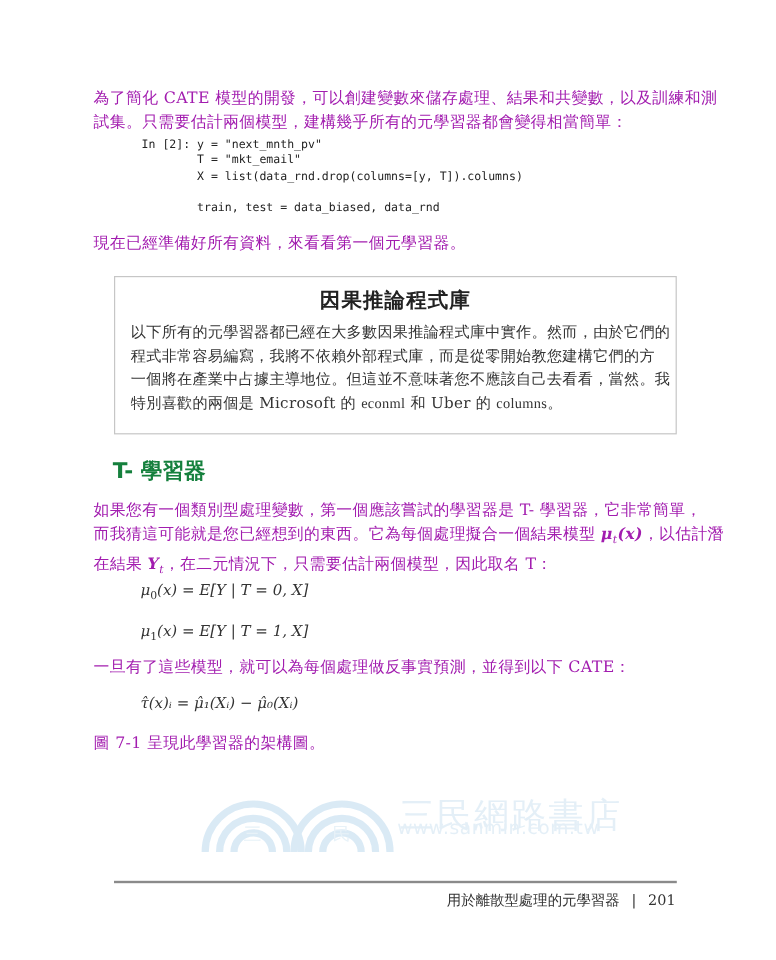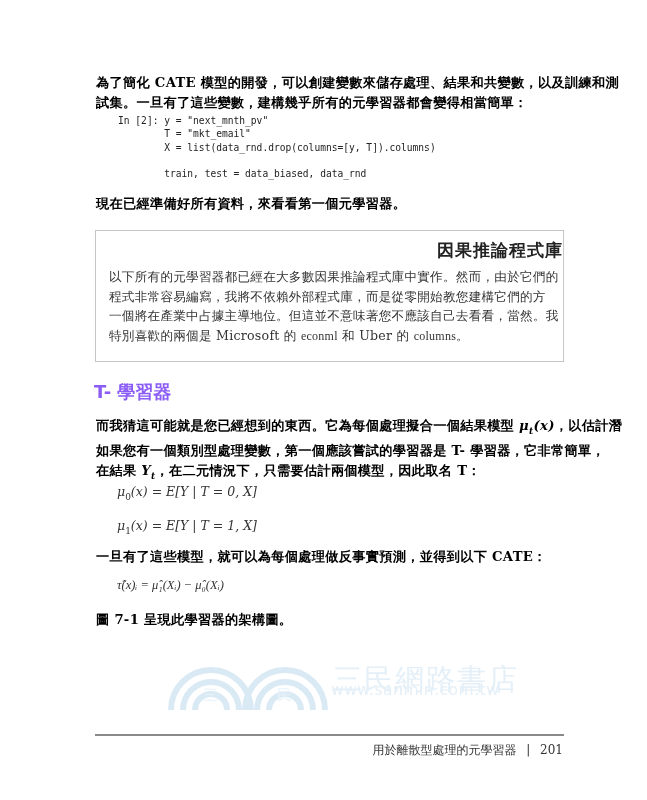--- a/index.html
+++ b/index.html
@@ -1,46 +1,46 @@
 <!DOCTYPE html>
 <html><head>
 <meta charset="utf-8">
 <style>
   html, body { margin:0; padding:0; background:#ffffff; }
   body { width:647px; height:800px; position:relative; overflow:hidden;
          font-family:"DejaVu Serif", "Liberation Serif", serif; color:#2a2a2a; }
   .abs { position:absolute; }
-  .para { position:absolute; left:96px; width:480px; font-size:13.2px; line-height:19.5px; letter-spacing:0.3px; color:#000000;font-weight:bold; }
+  .para { position:absolute; left:78px; width:480px; font-size:13.2px; line-height:19.5px; letter-spacing:0.3px; color:#a21caf; }
   .para p { margin:0; white-space:nowrap; }
   .code { position:absolute; left:118px; top:114px; font-family:"DejaVu Sans Mono","Liberation Mono",monospace;
           font-size:9.6px; line-height:13.3px; color:#222; white-space:pre; }
   .box { position:absolute; left:95px; top:230px; width:469px; height:132px; border:1.5px solid #c6c6c6; box-sizing:border-box; }
-  .box-title { position:absolute; left:0; width:100%; top:8px; text-align:right;
+  .box-title { position:absolute; left:0; width:100%; top:8px; text-align:center;
                font-family:"DejaVu Sans","Liberation Sans",sans-serif; font-size:17px; font-weight:bold; color:#222; letter-spacing:1px; }
   .box-body { position:absolute; left:13px; top:36px; width:450px; font-size:12.6px; line-height:19.6px; color:#333; letter-spacing:0.25px; }
   .box-body p { margin:0; white-space:nowrap; }
   .mono { font-family:Liberation Serif, serif; font-size:12px; }
-  .h2 { position:absolute; left:94px; top:380px; font-family:"DejaVu Sans","Liberation Sans",sans-serif; font-size:18px; font-weight:bold; color:#8b5cf6; }
+  .h2 { position:absolute; left:94px; top:380px; font-family:"DejaVu Sans","Liberation Sans",sans-serif; font-size:18px; font-weight:bold; color:#15803d; }
   .eq { position:absolute; font-family:"DejaVu Serif","Liberation Serif",serif; font-style:italic; font-size:12.5px; color:#333; white-space:nowrap; }
   .eq sub { font-size:9px; font-style:normal; }
   .footer-rule { position:absolute; left:95px; top:734px; width:469px; height:1.5px; background:#8a8a8a; }
   .footer-text { position:absolute; right:84px; top:742px; font-size:12px; color:#333; white-space:nowrap;
                  font-family:"DejaVu Sans","Liberation Sans",sans-serif; }
   .footer-text .pn { font-family:"DejaVu Serif","Liberation Serif",serif; }
   .wm { position:absolute; left:165px; top:640px; width:360px; height:70px; opacity:0.55; }
   .wm-text { position:absolute; left:168px; top:4px; font-family:"DejaVu Serif","Liberation Serif",serif; font-size:29px; color:#cfe3f1; letter-spacing:2px;margin-top:16px; }
   .wm-url { position:absolute; left:166px; top:41px; font-family:"DejaVu Sans","Liberation Sans",sans-serif; font-size:15.5px; color:#cfe3f1; letter-spacing:0.5px; }
   .wm-ch { position:absolute; font-size:15px; color:#d6e8f3; font-family:"DejaVu Serif","Liberation Serif",serif; }
 </style>
 </head>
 <body>
 
 <div class="para" style="top:73px;">
   <p>為了簡化 CATE 模型的開發，可以創建變數來儲存處理、結果和共變數，以及訓練和測</p>
-  <p>試集。一旦有了這些變數，建構幾乎所有的元學習器都會變得相當簡單：</p>
+  <p>試集。只需要估計兩個模型，建構幾乎所有的元學習器都會變得相當簡單：</p>
 </div>
 
 <div class="code"><div>In [2]: y = "next_mnth_pv"</div><div>        T = "mkt_email"</div><div>        X = list(data_rnd.drop(columns=[y, T]).columns)</div><div>&nbsp;</div><div>        train, test = data_biased, data_rnd</div></div>
 
 <div class="para" style="top:194px;">
   <p>現在已經準備好所有資料，來看看第一個元學習器。</p>
 </div>
 
 <div class="box">
   <div class="box-title">因果推論程式庫</div>
@@ -48,33 +48,33 @@
     <p>以下所有的元學習器都已經在大多數因果推論程式庫中實作。然而，由於它們的</p>
     <p>程式非常容易編寫，我將不依賴外部程式庫，而是從零開始教您建構它們的方</p>
     <p>一個將在產業中占據主導地位。但這並不意味著您不應該自己去看看，當然。我</p>
     <p><span>特別喜歡的兩個是 Microsoft 的 </span><span class="mono">econml</span><span> 和 Uber 的 </span><span class="mono">columns</span><span>。</span></p>
   </div>
 </div>
 
 <div class="h2">T- 學習器</div>
 
 <div class="para" style="top:416px;">
+  <p>如果您有一個類別型處理變數，第一個應該嘗試的學習器是 T- 學習器，它非常簡單，</p>
   <p><span>而我猜這可能就是您已經想到的東西。它為每個處理擬合一個結果模型 </span><i><b>μ</b><sub style="font-size:9px;">t</sub><b>(x)</b></i><span>，以估計潛</span></p>
-  <p>如果您有一個類別型處理變數，第一個應該嘗試的學習器是 T- 學習器，它非常簡單，</p>
   <p><span>在結果 </span><i><b>Y</b><sub style="font-size:9px;">t</sub></i><span>，在二元情況下，只需要估計兩個模型，因此取名 T：</span></p>
 </div>
 
 <div class="eq" style="left:117px; top:484px;"><span>μ</span><sub>0</sub><span>(x) = E[Y | T = 0, X]</span></div>
 <div class="eq" style="left:117px; top:518px;"><span>μ</span><sub>1</sub><span>(x) = E[Y | T = 1, X]</span></div>
 
 <div class="para" style="top:547px;">
   <p>一旦有了這些模型，就可以為每個處理做反事實預測，並得到以下 CATE：</p>
 </div>
 
-<div class="eq" style="left:117px; top:578px;font-family:Liberation Serif, serif;">τ̂(x)ᵢ = μ̂₁(Xᵢ) − μ̂₀(Xᵢ)</div>
+<div class="eq" style="left:117px; top:578px;">τ̂(x)ᵢ = μ̂₁(Xᵢ) − μ̂₀(Xᵢ)</div>
 
 <div class="para" style="top:610px;">
   <p>圖 7-1 呈現此學習器的架構圖。</p>
 </div>
 
 <div class="wm">
   <svg class="abs" style="left:0; top:0;" width="170" height="70" viewBox="0 0 170 70">
     <g fill="none" stroke="#bcd9ee" stroke-width="6">
       <path d="M6 70 A40 40 0 0 1 86 70"></path>
       <path d="M18 70 A28 28 0 0 1 74 70"></path>

